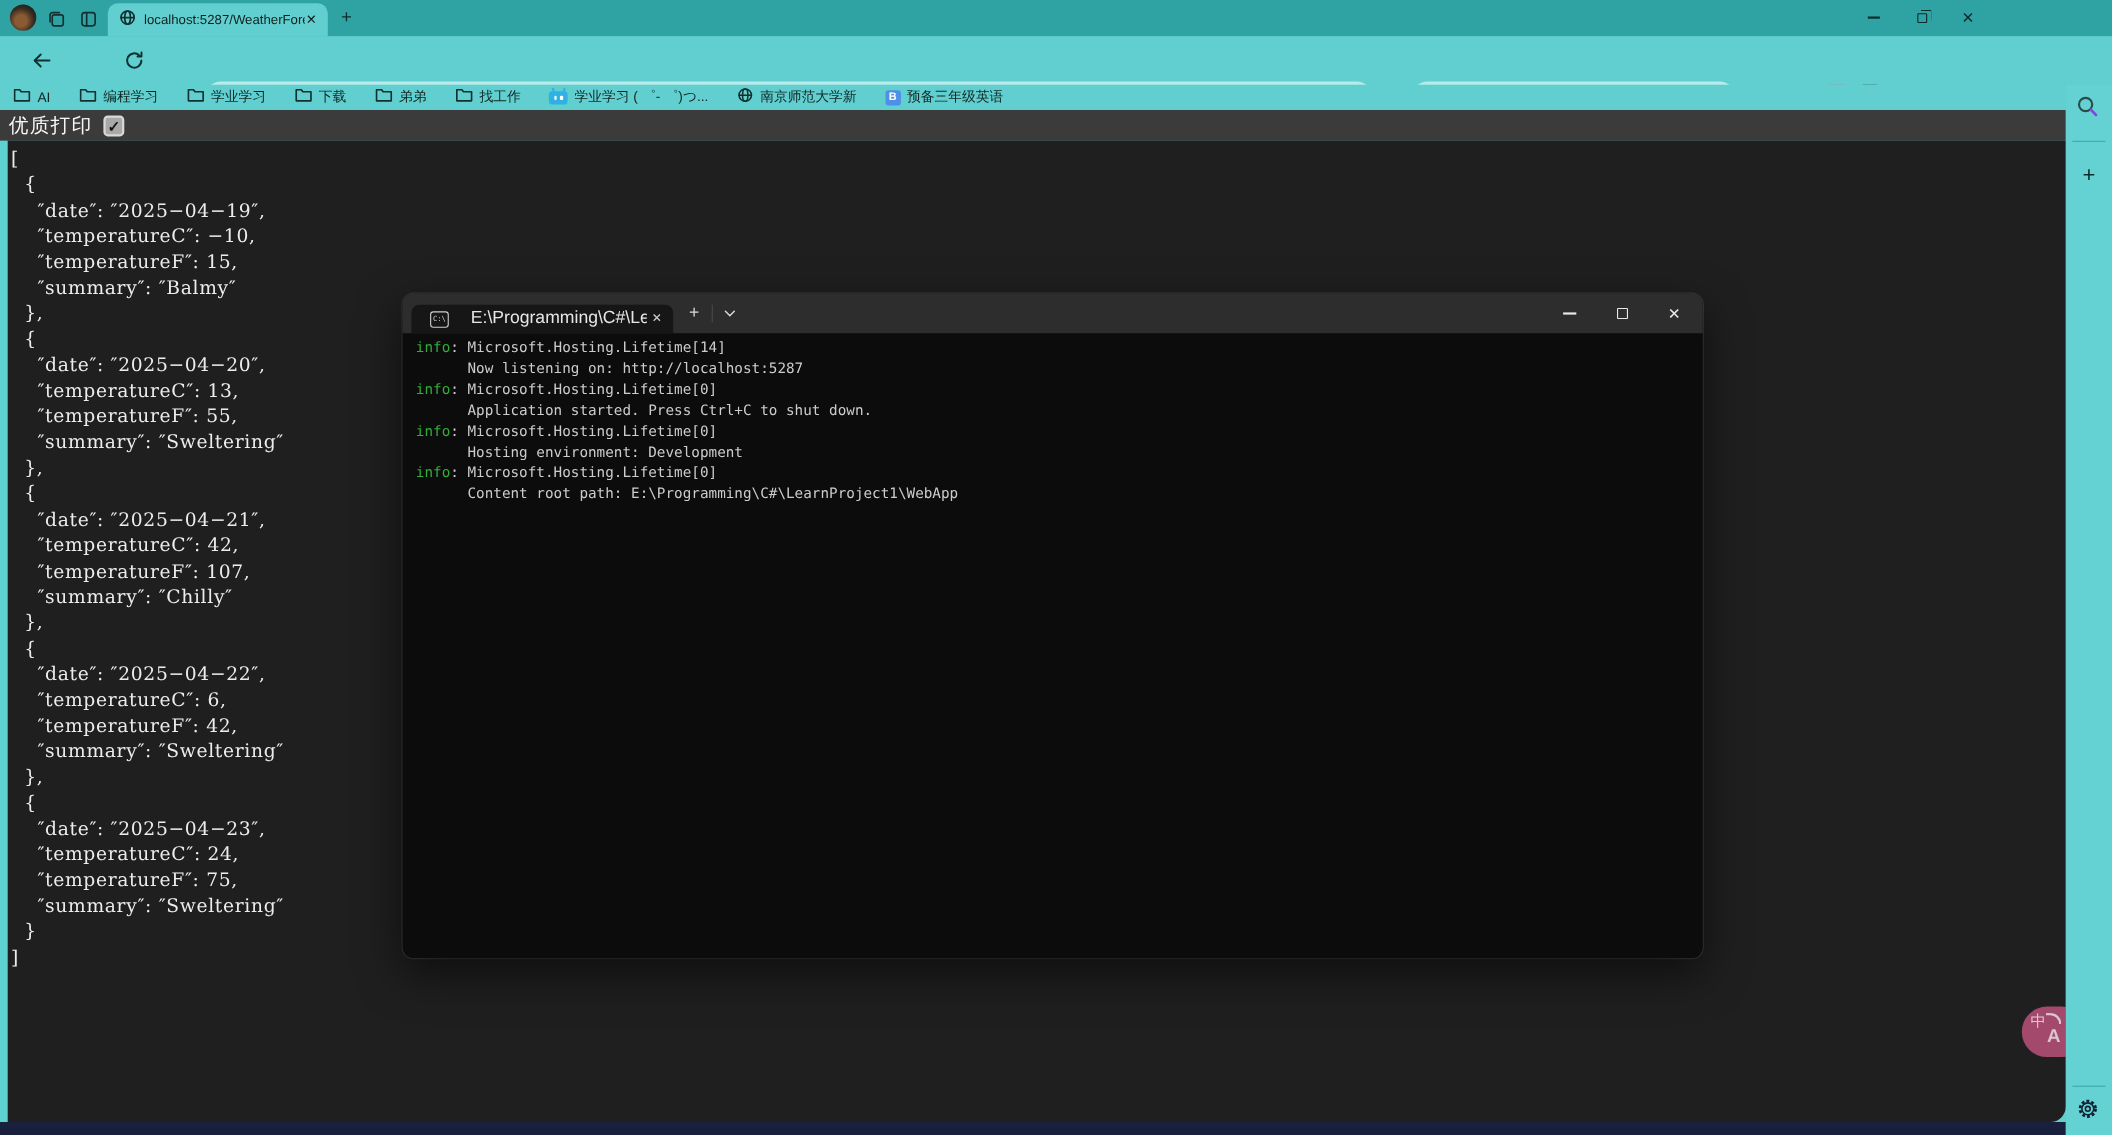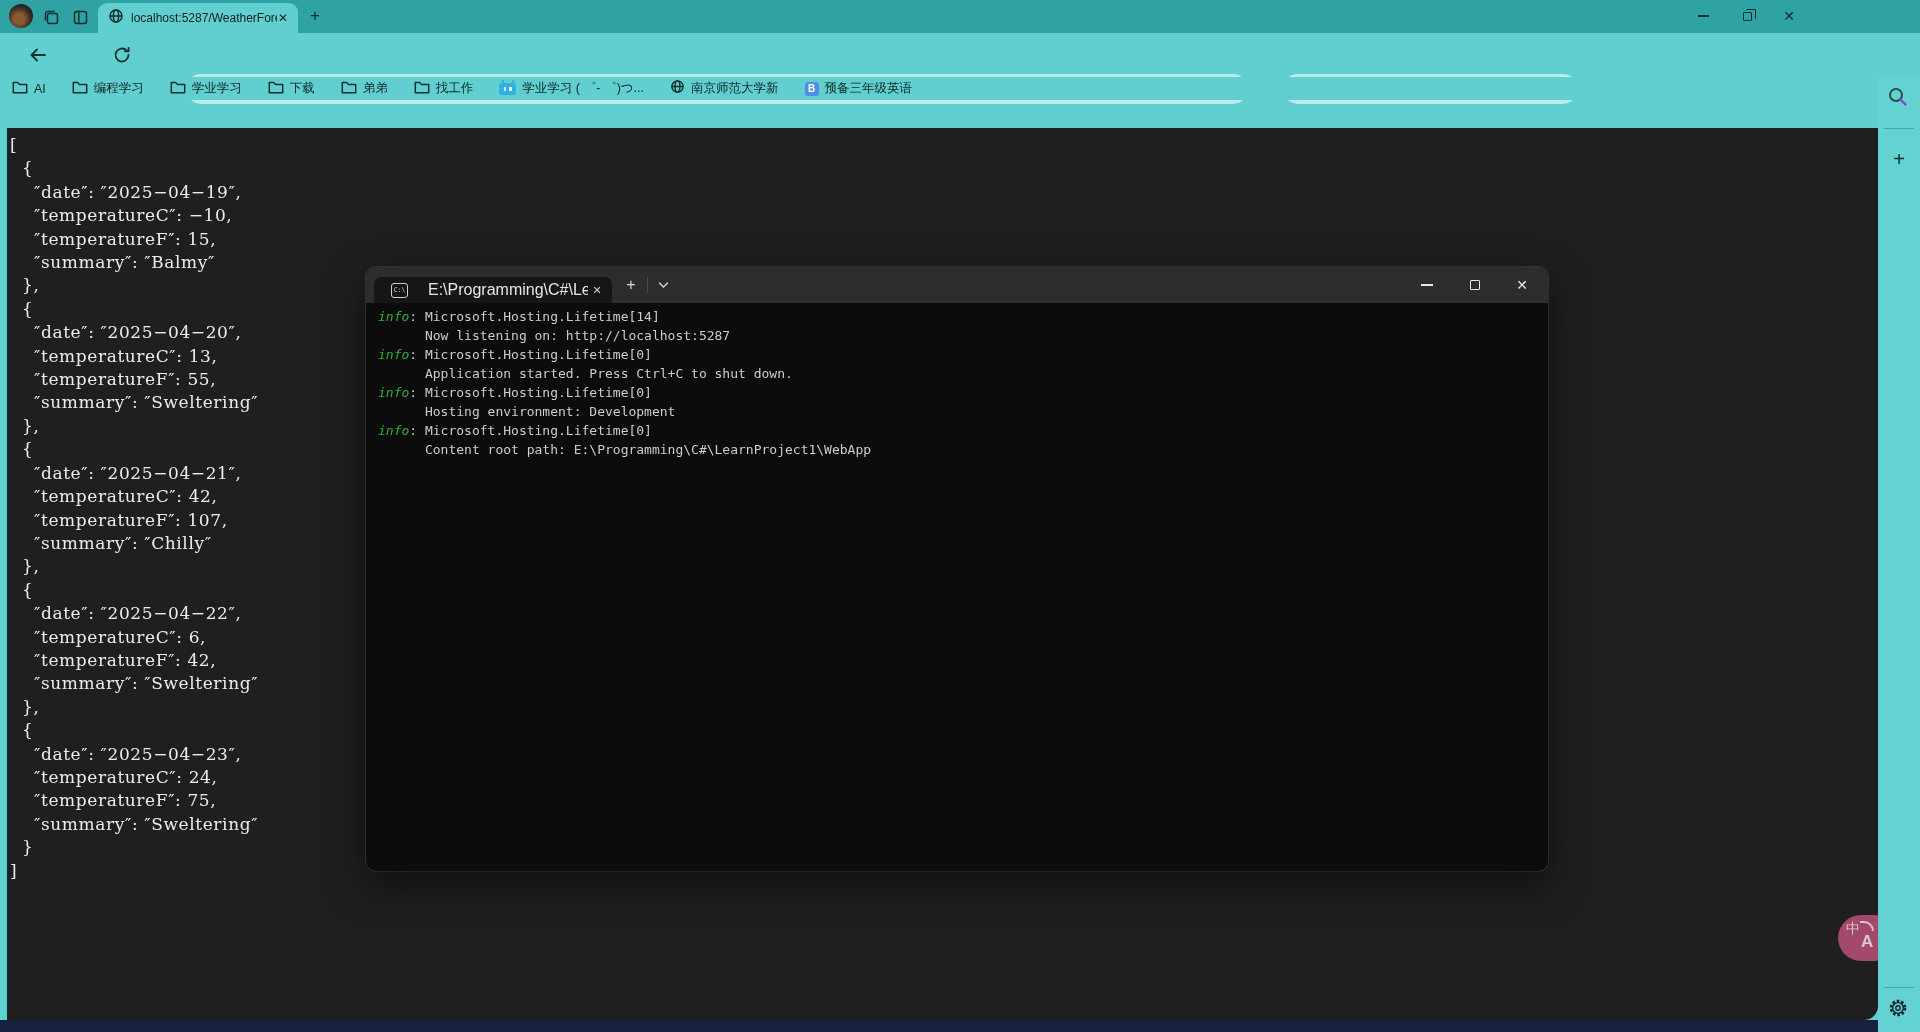--- a/index.html
+++ b/index.html
@@ -117,21 +117,21 @@
   #term-newtab { position:absolute; left:254px; top:8px; width:22px; height:20px; color:#d8d8d8; font-size:16px;
     font-weight:300; text-align:center; line-height:19px; }
   #term-tabsep { position:absolute; left:281px; top:10px; width:1px; height:16px; background:#4a4a4a; }
   #term-chevron { position:absolute; left:288px; top:10px; width:18px; height:16px; display:flex; align-items:center; justify-content:center; }
   .tctl { position:absolute; top:5px; width:34px; height:26px; display:flex; align-items:center; justify-content:center; color:#e8e8e8; }
   #term-min { left:1044px; } #term-max { left:1092px; } #term-close { left:1139px; font-size:14px; }
   #term-min .bar { width:12px; height:1.5px; background:#e8e8e8; }
   #term-max .sq { width:10px; height:10px; border:1.4px solid #e8e8e8; border-radius:1px; }
   #term-body { position:absolute; left:12px; top:40px; font-family:"DejaVu Sans Mono", monospace;
     font-size:13px; line-height:19px; color:#CCCCCC; white-space:pre; }
-  #term-body .lvl { color:#2FAF35;font-style:italic; }
+  #term-body .lvl { color:#2FAF35; }
 
   svg.dk { stroke:#11302f; fill:none; stroke-width:1.5; stroke-linecap:round; stroke-linejoin:round; }
 </style>
 </head>
 <body>
 
 <div id="screen">
 
   <div id="titlebar">
     <div id="avatar"></div>
@@ -290,20 +290,24 @@
             <line x1="2" y1="8" x2="14" y2="8"></line>
           </svg></span>
         <span class="bm-label">南京师范大学新</span>
       </div>
       <div class="bm">
         <span class="bicon">B</span>
         <span class="bm-label">预备三年级英语</span>
       </div>
     </div>
 
+  <div id="printbar">
+    <span id="print-label">优质打印</span>
+    <span id="print-check">✓</span>
+  </div>
   <div id="leftstrip"></div>
   <div id="pagecontent">
     <pre id="json-pre">[
   {
     ″date″: ″2025−04−19″,
     ″temperatureC″: −10,
     ″temperatureF″: 15,
     ″summary″: ″Balmy″
   },
   {

